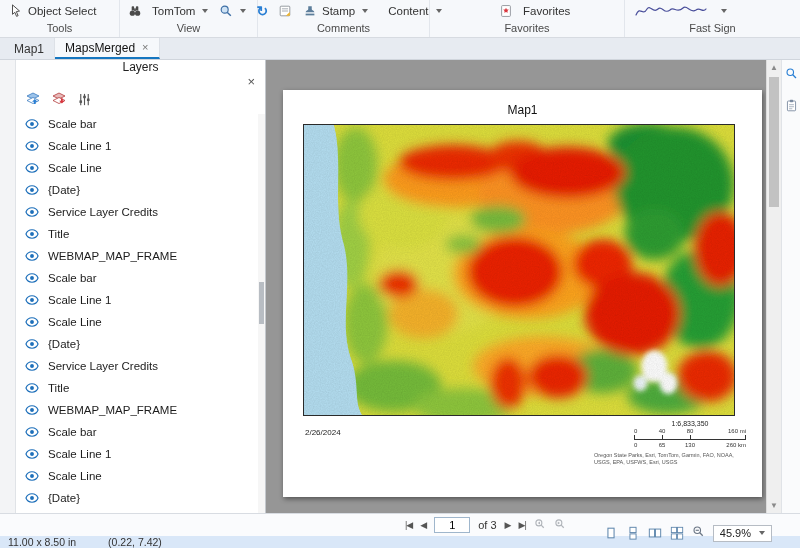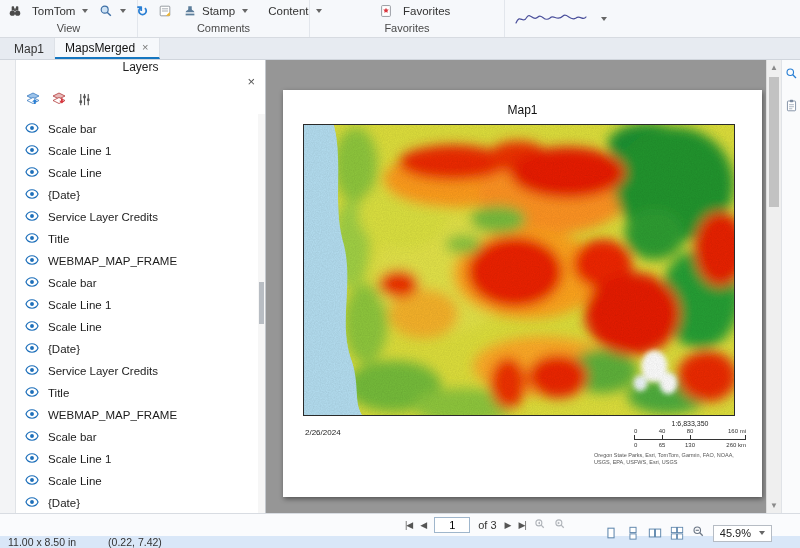--- a/index.html
+++ b/index.html
@@ -26,21 +26,21 @@
 
   
   .workspace { height:453px; display:flex; position:relative; }
   .left-rail { width:16px; background:#f3f4f6; border-right:1px solid #e0e3e7; }
   .layers-panel { width:250px; background:#fff; border-right:1px solid #c4c8cd; display:flex; flex-direction:column; position:relative; }
   .panel-header { height:26px; display:flex; align-items:center; padding:0 10px; font-size:12px; color:#222;flex-direction:column; }
   .panel-close { margin-left:auto; font-size:13px; color:#555; cursor:default; }
   .panel-tools { height:26px; display:flex; align-items:center; gap:9px; padding:0 8px; }
   .ptool { width:17px; height:17px; display:inline-flex; align-items:center; justify-content:center; }
   .layers-list { flex:1; overflow:hidden; padding-top:1px; }
-  .layer-row { height:22px; display:flex; align-items:flex-end; gap:9px; padding-left:9px; font-size:11.5px; color:#1c1c1c; }
+  .layer-row { height:22px; display:flex; align-items:center; gap:9px; padding-left:9px; font-size:11.5px; color:#1c1c1c; }
   .eye { width:14px; height:14px; display:inline-flex; }
   .panel-vscroll { position:absolute; right:0; top:54px; bottom:0; width:7px; background:#f6f6f6; }
   .panel-vthumb { position:absolute; left:1px; right:1px; top:168px; height:42px; background:#b8bdc3; }
 
   .canvas { flex:1; background:#969696; position:relative; }
   .page { position:absolute; left:17px; top:30px; width:479px; height:407px; background:#fff; box-shadow:1px 2px 5px rgba(0,0,0,0.45); }
   .map-title { position:absolute; top:13px; left:0; width:100%; text-align:center; font-size:12px; color:#111; }
   .map-frame { position:absolute; left:20px; top:34px; width:432px; height:292px; border:1px solid #2a2a2a; }
   .map-frame svg { width:100%; height:100%; display:block; }
   .map-date { position:absolute; left:22px; top:338px; font-size:8px; color:#222; }
@@ -72,20 +72,33 @@
   
   .statusbar { height:13px; background:#d9e7f8; display:flex; align-items:center; gap:32px; padding-left:8px; font-size:10.5px; color:#333; line-height:13px; }
 </style>
 </head>
 <body>
 
 <div class="app">
 
   <div class="ribbon">
 
+    <div class="rgroup" style="width:120px">
+      <div class="rgroup-items">
+        <div class="rbtn">
+          <span class="icon15">
+            <svg viewBox="0 0 16 16" width="14" height="14">
+                <path d="M4 1 L12 8 L8.4 8.7 L10.4 13.4 L8.6 14.1 L6.7 9.5 L4 11.8 Z" fill="#fdfdfd" stroke="#4a4a4a" stroke-width="1.1"></path>
+              </svg>
+          </span>
+          <span>Object Select</span>
+        </div>
+      </div>
+      <div class="rgroup-label">Tools</div>
+    </div>
 
     <div class="rgroup" style="width:138px">
       <div class="rgroup-items">
         <span class="icon15">
           <svg viewBox="0 0 16 16" width="14" height="14">
               <rect x="4.2" y="2.5" width="2.8" height="5" rx="1" fill="#4a4a4a"></rect>
               <rect x="9" y="2.5" width="2.8" height="5" rx="1" fill="#4a4a4a"></rect>
               <circle cx="5" cy="10.5" r="3" fill="#4a4a4a"></circle>
               <circle cx="11" cy="10.5" r="3" fill="#4a4a4a"></circle>
               <rect x="7" y="5" width="2" height="3" fill="#4a4a4a"></rect>
@@ -155,20 +168,21 @@
 
     <div class="rgroup" style="width:175px; border-right:none">
       <div class="rgroup-items">
         <span style="display:inline-flex">
           <svg viewBox="0 0 76 16" width="76" height="16">
               <path d="M3 12 C7 2 10 14 14 6 C17 1 20 11 25 6 C29 2 31 12 37 7 C41 3 44 11 50 5 C54 1 57 11 63 7 C67 4 70 10 73 6" fill="none" stroke="#4a4f9b" stroke-width="1.2" stroke-linecap="round"></path>
             </svg>
         </span>
         <span class="caret"></span>
       </div>
+      <div class="rgroup-label">Fast Sign</div>
     </div>
   </div>
 
   <div class="tabbar">
     <div class="doctab">
       <span>Map1</span>
     </div>
     <div class="doctab active">
       <span>MapsMerged</span>
       <span class="tab-close">×</span>

